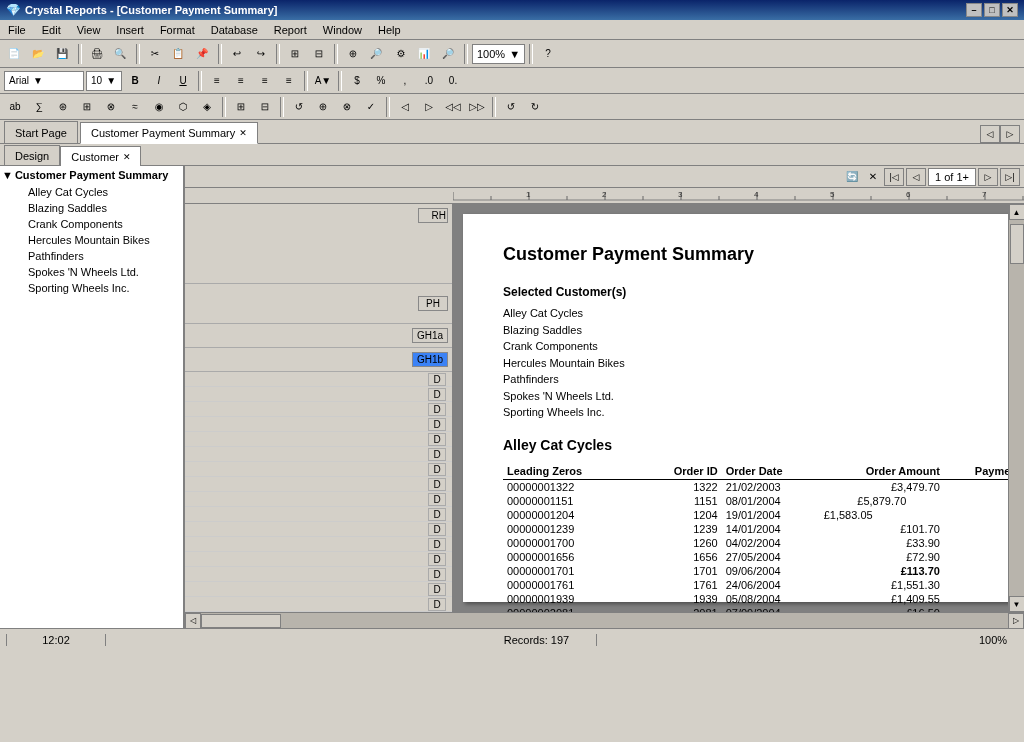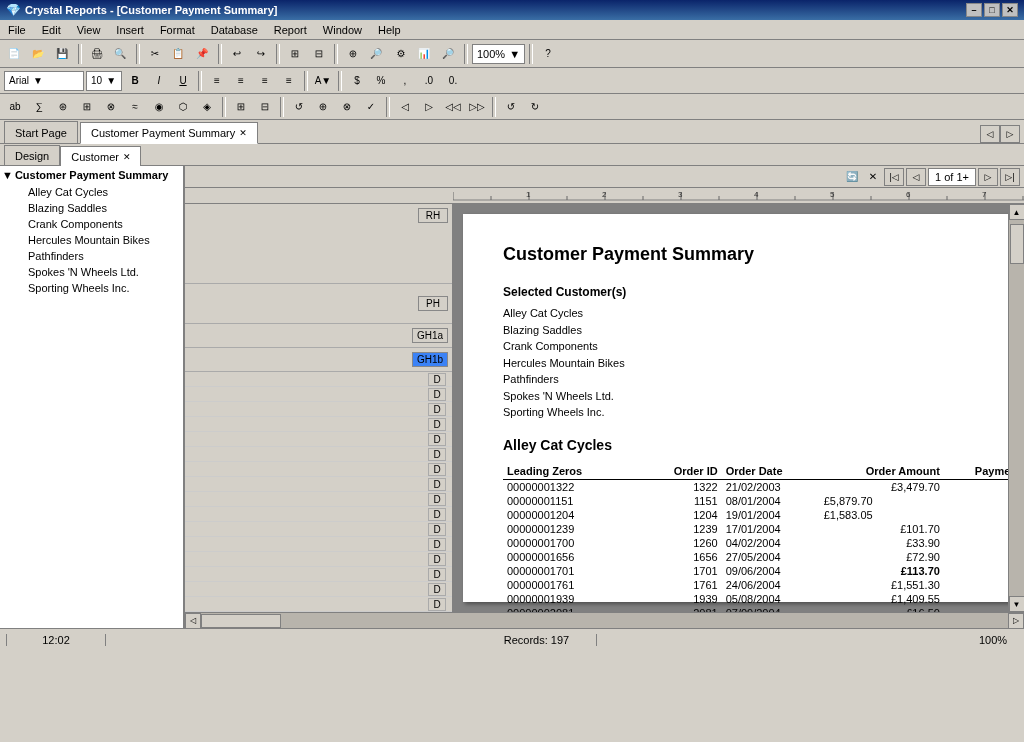--- a/index.html
+++ b/index.html
@@ -527,21 +527,21 @@
           <text x="681" y="9" font-size="8" fill="#333">9</text>
           <line x1="722" y1="8" x2="722" y2="12" stroke="#666" stroke-width="1"></line>
         </svg>
     </div>
 
     <div style="display:flex; flex:1; overflow:hidden;">
 
       <div id="left-labels" style="width:268px; min-width:268px; background:#d4d0c8; font-size:10px; overflow:hidden; border-right:1px solid #808080;">
 
         <div style="height:80px; border-bottom:1px solid #aaa; display:flex; align-items:center; justify-content:center; position:relative;">
-          <div style="position:absolute; right:4px; top:4px; width:30px; background:#d4d0c8; border:1px solid #888; text-align:center; font-size:10px; padding:1px;">RH</div>
+          <div style="position:absolute; right:4px; top:4px; width:30px; background:#d4d0c8; border:1px solid #888; text-align:right; font-size:10px; padding:1px;">RH</div>
         </div>
 
         <div style="height:40px; border-bottom:1px solid #aaa; display:flex; align-items:center; justify-content:flex-end; padding-right:4px;">
           <div style="width:30px; background:#d4d0c8; border:1px solid #888; text-align:center; font-size:10px; padding:1px;">PH</div>
         </div>
 
         <div style="height:24px; border-bottom:1px solid #aaa; display:flex; align-items:center; justify-content:flex-end; padding-right:4px;">
           <div style="width:36px; background:#d4d0c8; border:1px solid #888; text-align:center; font-size:10px; padding:1px;">GH1a</div>
         </div>
 
@@ -635,34 +635,34 @@
       <td>00000001322</td>
       <td style="text-align:right;">1322</td>
       <td>21/02/2003</td>
       <td style="text-align:right;">£3,479.70</td>
       <td style="text-align:center;">Yes</td>
     </tr>
                 <tr>
       <td>00000001151</td>
       <td style="text-align:right;">1151</td>
       <td>08/01/2004</td>
-      <td style="text-align:left;">£5,879.70</td>
+      <td style="text-align:center;">£5,879.70</td>
       <td style="text-align:center;">Yes</td>
     </tr>
                 <tr>
       <td>00000001204</td>
       <td style="text-align:right;">1204</td>
       <td>19/01/2004</td>
       <td style="margin-top:24px;">£1,583.05</td>
       <td style="text-align:center;">Yes</td>
     </tr>
                 <tr>
       <td>00000001239</td>
       <td style="text-align:right;">1239</td>
-      <td>17/01/2004</td>
+      <td>14/01/2004</td>
       <td style="text-align:right;">£101.70</td>
       <td style="text-align:center;">Yes</td>
     </tr>
                 <tr>
       <td>00000001700</td>
       <td style="text-align:right;">1260</td>
       <td>04/02/2004</td>
       <td style="text-align:right;">£33.90</td>
       <td style="text-align:center;">Yes</td>
     </tr>

